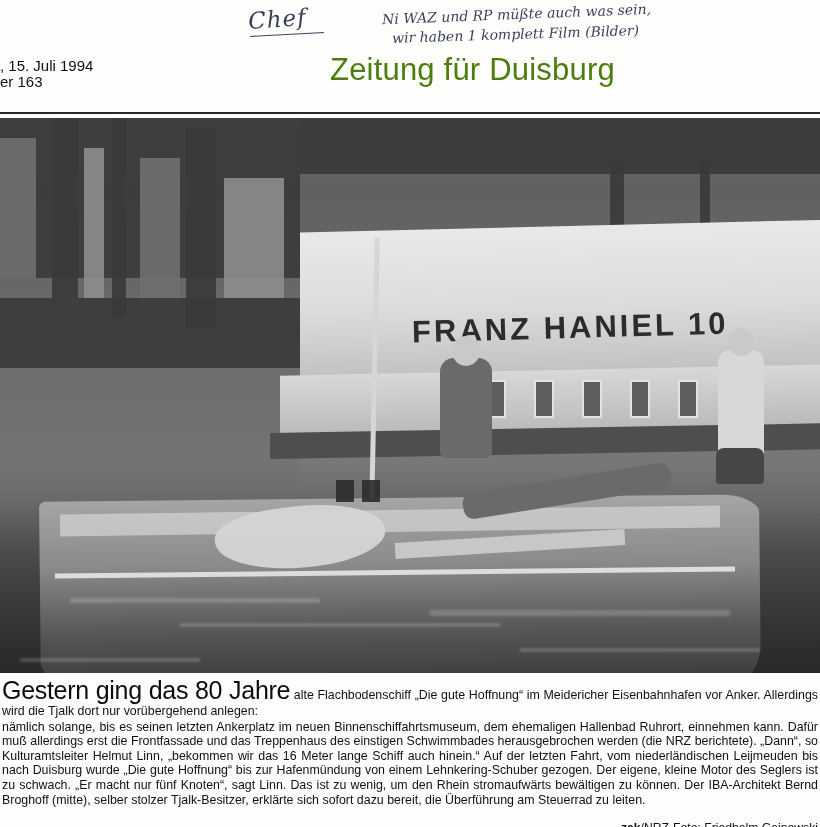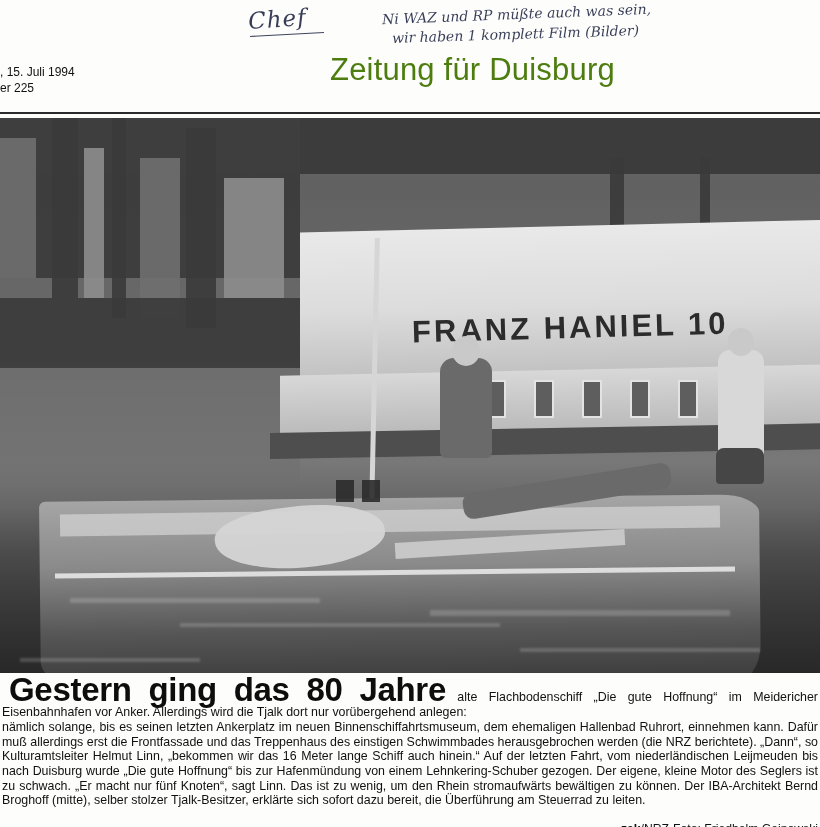--- a/index.html
+++ b/index.html
@@ -72,24 +72,24 @@
   .masthead {
     position: absolute;
     left: 0;
     top: 52px;
     width: 820px;
     height: 52px;
   }
   .dateline {
     position: absolute;
     left: 0;
-    top: 12px;
+    top: 6px;
     width: 170px;
     font-family: "Liberation Sans", sans-serif;
-    font-size: 12px;
+    font-size: 15px;
     line-height: 16px;
     color: #111;
   }
   .paper-title {
     position: absolute;
     left: 330px;
     top: 0px;
     font-family: "Liberation Sans", sans-serif;
     font-size: 31px;
     font-weight: 400;
@@ -279,27 +279,26 @@
 
   
   .article {
     position: absolute;
     left: 0;
     top: 676px;
     width: 820px;
   }
   .headline {
     font-family: "Liberation Sans", sans-serif;
-    font-weight: 700;
-    font-size: 33px;
+    font-weight: 400;
+    font-size: 25px;
     line-height: 28px;
     color: #0d0d0d;
     display: inline;
     letter-spacing: -0.3px;
-    margin-left: 7px;
   }
   .lead-wrap {
     padding: 0 2px;
   }
   .body-text {
     font-family: "Liberation Sans", sans-serif;
     font-size: 12.4px;
     line-height: 14.6px;
     color: #111;
     text-align: justify;
@@ -326,21 +325,21 @@
   <div class="handwriting">
     <div class="hw-text hw-chef">Chef</div>
     <div class="hw-chef-underline"></div>
     <div class="hw-text hw-line1">Ni WAZ und RP müßte auch was sein,</div>
     <div class="hw-text hw-line2">wir haben 1 komplett Film (Bilder)</div>
   </div>
 
   <div class="masthead">
     <div class="dateline">
       <div>, 15. Juli 1994</div>
-      <div>er 225</div>
+      <div>er 163</div>
     </div>
     <div class="paper-title">Zeitung für Duisburg</div>
   </div>
   <div class="rule"></div>
 
   <div class="photo-wrap">
     <div class="photo">
 
       <div class="bg-block bg-dark" style="left:0px;  top:0px;   width:300px; height:160px;"></div>
       <div class="bg-block bg-light" style="left:0px;  top:20px;  width:36px;  height:140px;"></div>

